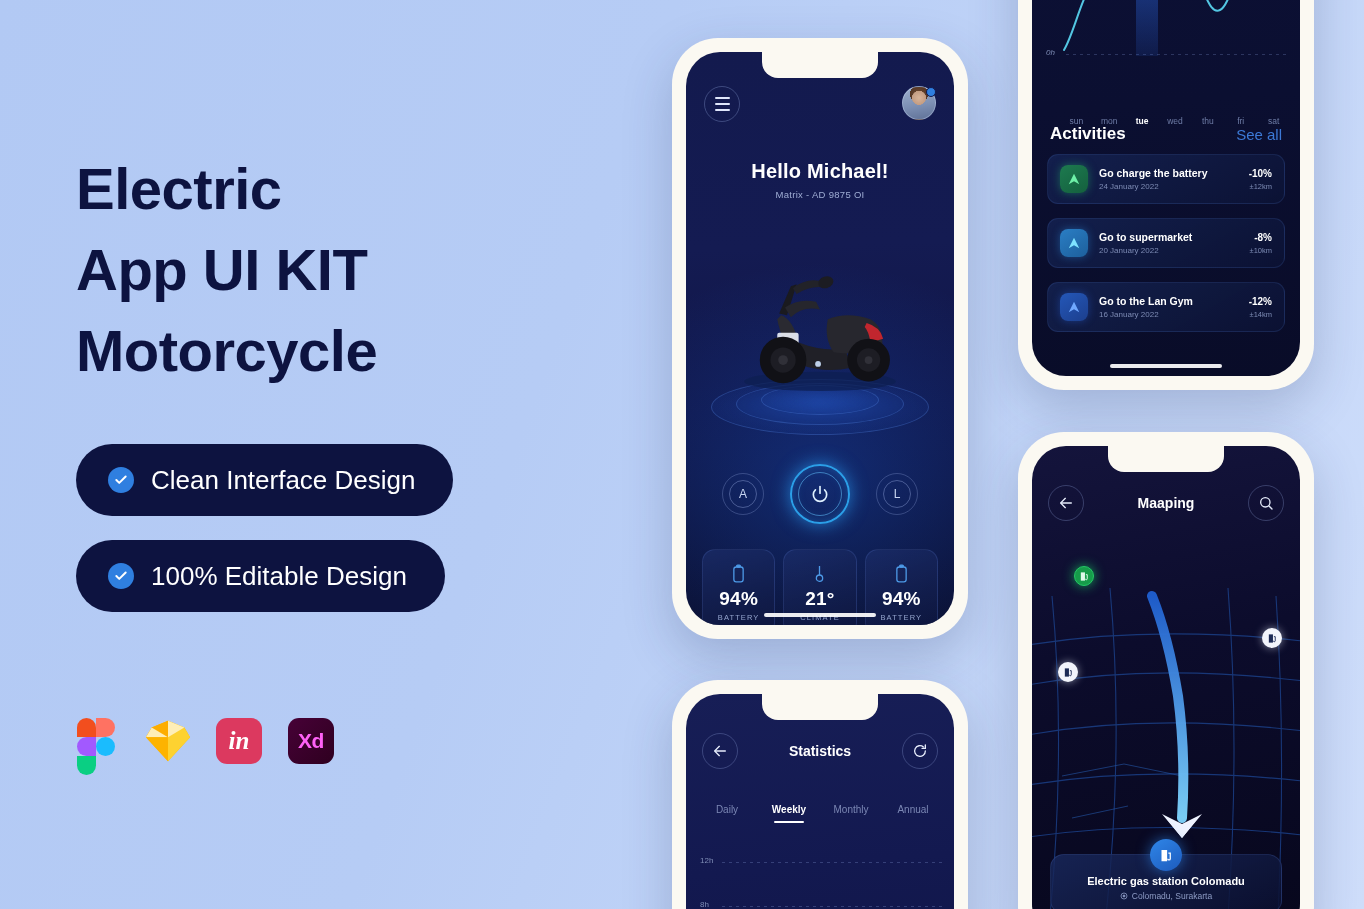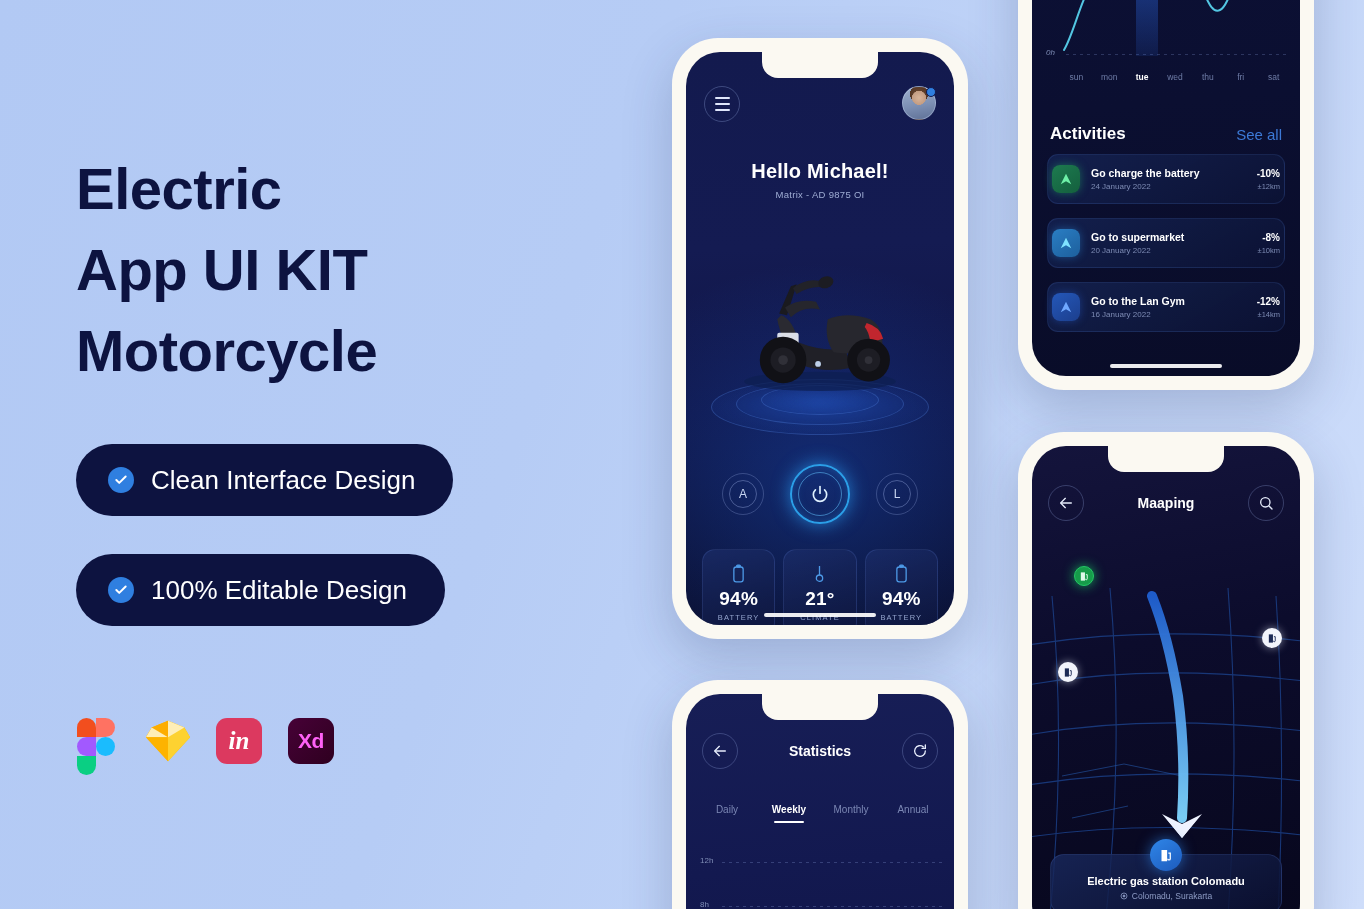--- a/index.html
+++ b/index.html
@@ -16,21 +16,21 @@
     position:absolute; left:76px; top:148px; width:470px;
     font-size:58px; font-weight:700; line-height:81px;
     color:#0d1340; letter-spacing:-0.5px;
   }
   .headline .hl-line { display:block; }
 
   .badges { position:absolute; left:76px; top:444px; }
   .badge {
     display:flex; align-items:center; gap:17px;
     background:#0d1340; border-radius:40px;
-    height:72px; padding:0 38px 0 32px; margin-bottom:38px;
+    height:72px; padding:0 38px 0 32px; margin-bottom:24px;
     width:max-content;
   }
   .badge-check {
     width:26px; height:26px; border-radius:50%;
     background:#2f7fe0; display:flex; align-items:center;
     justify-content:center; flex:0 0 auto;
   }
   .badge-check svg { width:14px; height:14px; }
   .badge-label { color:#fff; font-size:26px; font-weight:400; white-space:nowrap; }
 
@@ -171,32 +171,32 @@
   }
   #phone-activities .home-bar { bottom:8px; width:112px; height:4px; }
 
   .a-chart { position:absolute; left:0; right:0; top:190px; height:110px; }
   .a-chart-ylabel {
     position:absolute; left:14px; font-size:8px; color:#7f8db6;font-style:italic;
   }
   .a-grid { position:absolute; left:34px; right:12px; height:1px;
             background:repeating-linear-gradient(90deg, rgba(120,140,200,.30) 0 3px, transparent 3px 7px); }
   .a-days { position:absolute; left:28px; right:10px; top:308px; display:flex; }
-  .a-day { flex:1; text-align:center; font-size:8.5px; color:#6e7ca6; }
+  .a-day { flex:1; text-align:center; font-size:8.5px; color:#6e7ca6;margin-top:44px; }
   .a-day.active { color:#fff; font-weight:700; }
 
   .a-head { position:absolute; left:18px; right:18px; top:360px; display:flex;
             align-items:center; justify-content:space-between; }
   .a-head h2 { font-size:17px; font-weight:700; color:#fff; }
   .a-seeall { font-size:15px; color:#3c79d6; }
 
   .a-list { position:absolute; left:15px; right:15px; top:390px; }
   .a-item {
     display:flex; align-items:center; gap:11px; height:50px;
-    border-radius:11px; padding:0 4px; margin-bottom:14px;
+    border-radius:11px; padding:0 12px; margin-bottom:14px;
     background:linear-gradient(150deg, rgba(28,48,105,0.52), rgba(13,22,58,0.55));
     border:1px solid rgba(80,115,195,0.18);
   }
   .a-ico { width:28px; height:28px; border-radius:8px; display:flex;
            align-items:center; justify-content:center; flex:0 0 auto; }
   .a-ico.green { background:linear-gradient(145deg,#1d7a4f,#14603e); box-shadow:0 0 9px rgba(35,170,105,.5); }
   .a-ico.cyan  { background:linear-gradient(145deg,#2a7ec4,#1d5f9c); box-shadow:0 0 9px rgba(45,140,220,.45); }
   .a-ico.blue  { background:linear-gradient(145deg,#2457b8,#1c3f8e); box-shadow:0 0 9px rgba(40,95,210,.45); }
   .a-ico svg { width:14px; height:14px; }
   .a-txt { flex:1; min-width:0; }

